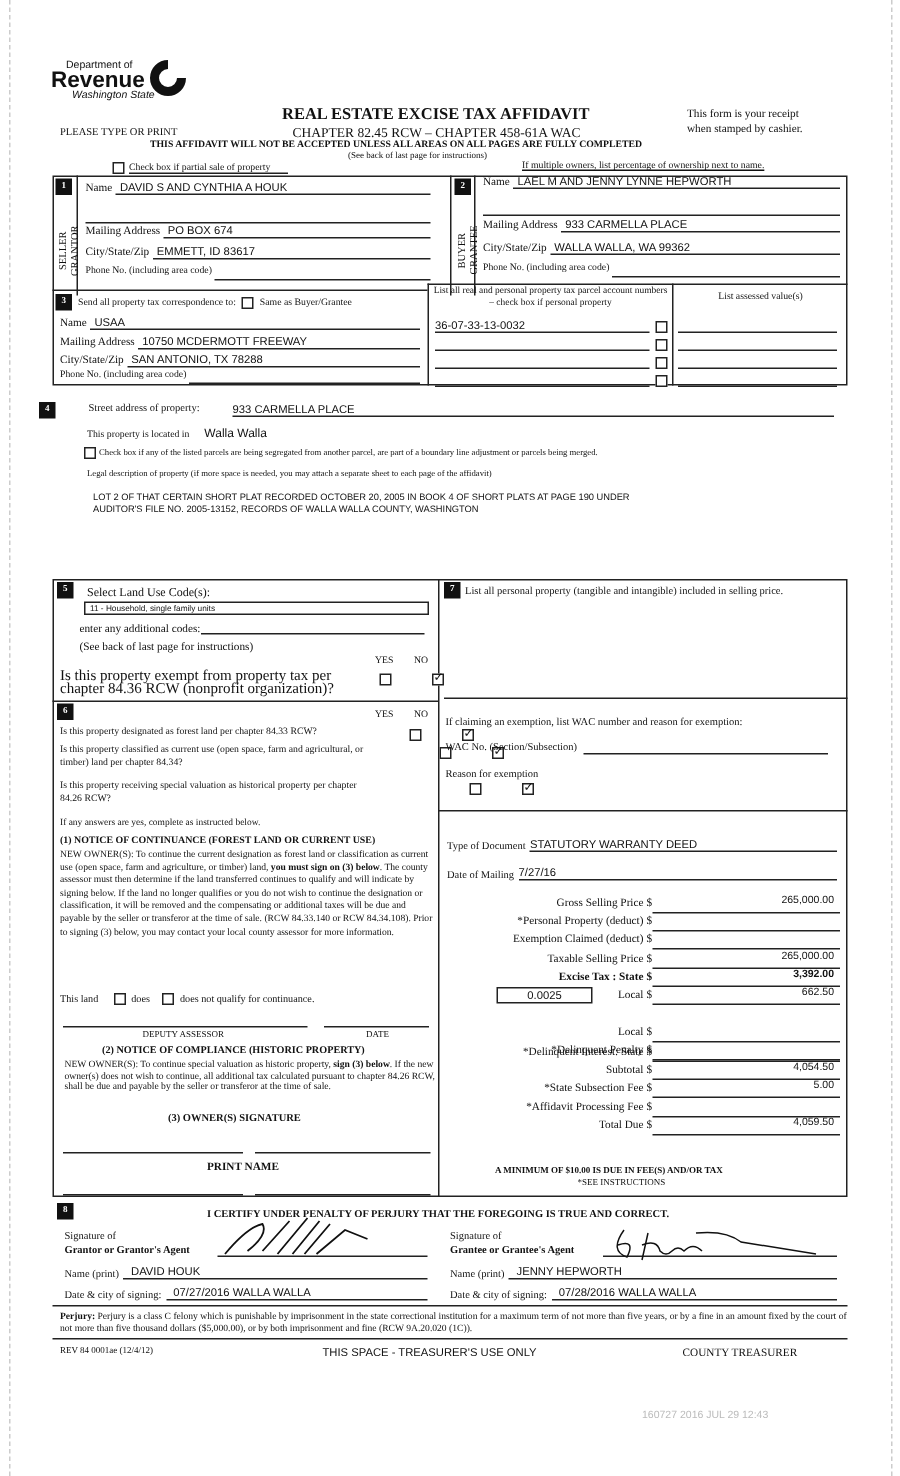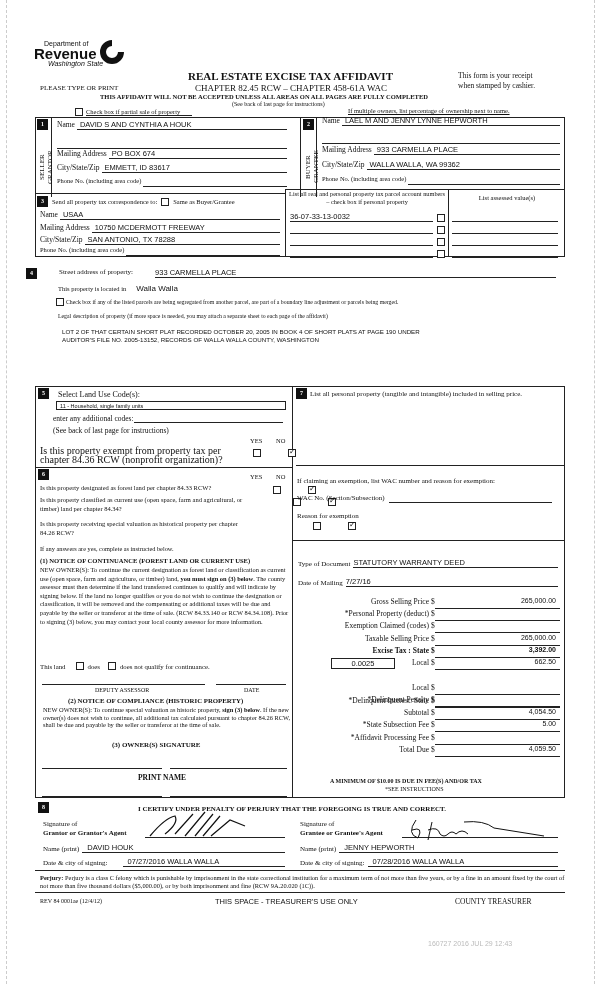--- a/index.html
+++ b/index.html
@@ -267,21 +267,21 @@
       <span class="tl">Gross Selling Price</span>
       <span>$</span>
       <span class="tv">265,000.00</span>
     </div>
     <div class="tax" style="top: 609px;">
       <span class="tl">*Personal Property (deduct)</span>
       <span>$</span>
       <span class="tv">&nbsp;</span>
     </div>
     <div class="tax" style="top: 621px;">
-      <span class="tl">Exemption Claimed (codes)</span>
+      <span class="tl">Exemption Claimed (deduct)</span>
       <span>$</span>
       <span class="tv">&nbsp;</span>
     </div>
     <div class="tax" style="top: 634px;">
       <span class="tl">Taxable Selling Price</span>
       <span>$</span>
       <span class="tv">265,000.00</span>
     </div>
     <div class="tax" style="top: 646px; font-weight: bold;">
       <span class="tl">Excise Tax : State</span>
@@ -344,21 +344,21 @@
 <div class="abs ul" style="left:145px;top:837px;width:140px"></div>
 <svg class="abs" style="left:145px;top:808px" width="110" height="32" viewBox="0 0 110 32">
   <path d="M5 28 Q20 10 30 8 Q34 15 20 26 M30 26 L48 6 M40 28 L60 4 M50 28 L68 6 M58 28 L75 8 M66 28 L85 12 L100 18" stroke="#111" stroke-width="1.2" fill="none"></path>
 </svg>
 <div class="abs" style="left:43px;top:843px;display:flex;align-items:flex-end;width:242px;font-size:7px">
   <span>Name (print)</span>
   <span class="ul fill" style="flex:1;margin-left:3px;padding-left:5px">DAVID HOUK</span>
 </div>
 <div class="abs" style="left:43px;top:857px;display:flex;align-items:flex-end;width:242px;font-size:7px">
   <span>Date &amp; city of signing:</span>
-  <span class="ul fill" style="flex:1;margin-left:15px;padding-left:5px">07/27/2016  WALLA WALLA</span>
+  <span class="ul fill" style="flex:1;margin-left:3px;padding-left:5px">07/27/2016  WALLA WALLA</span>
 </div>
 
 <div class="abs" style="left:300px;top:820px;font-size:7px;line-height:9px">
   <div>Signature of</div>
   <div style="font-weight:bold">Grantee or Grantee's Agent</div>
 </div>
 <div class="abs ul" style="left:402px;top:837px;width:156px"></div>
 <svg class="abs" style="left:404px;top:816px" width="150" height="28" viewBox="0 0 150 28">
   <path d="M12 4 Q2 18 14 22 Q20 10 8 14 M28 6 L24 24 M24 14 Q34 10 36 18 Q40 22 44 18 Q48 14 52 18 Q58 12 64 18 M60 6 Q80 4 90 12 L140 20" stroke="#111" stroke-width="1" fill="none"></path>
 </svg>

